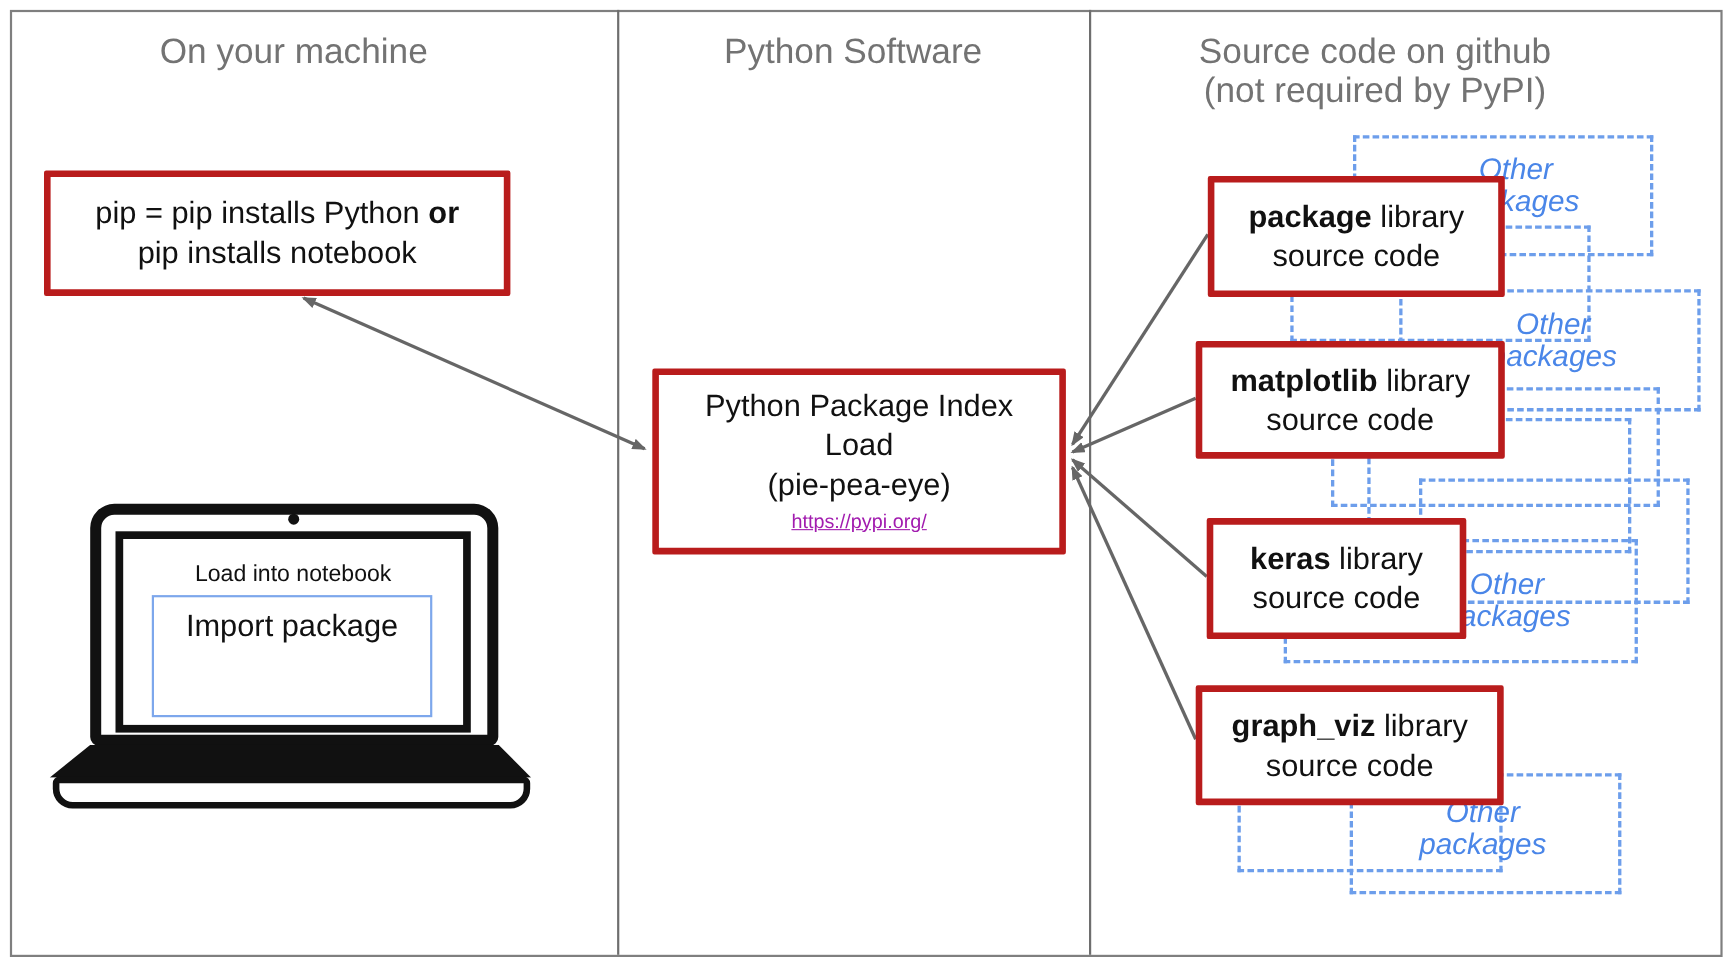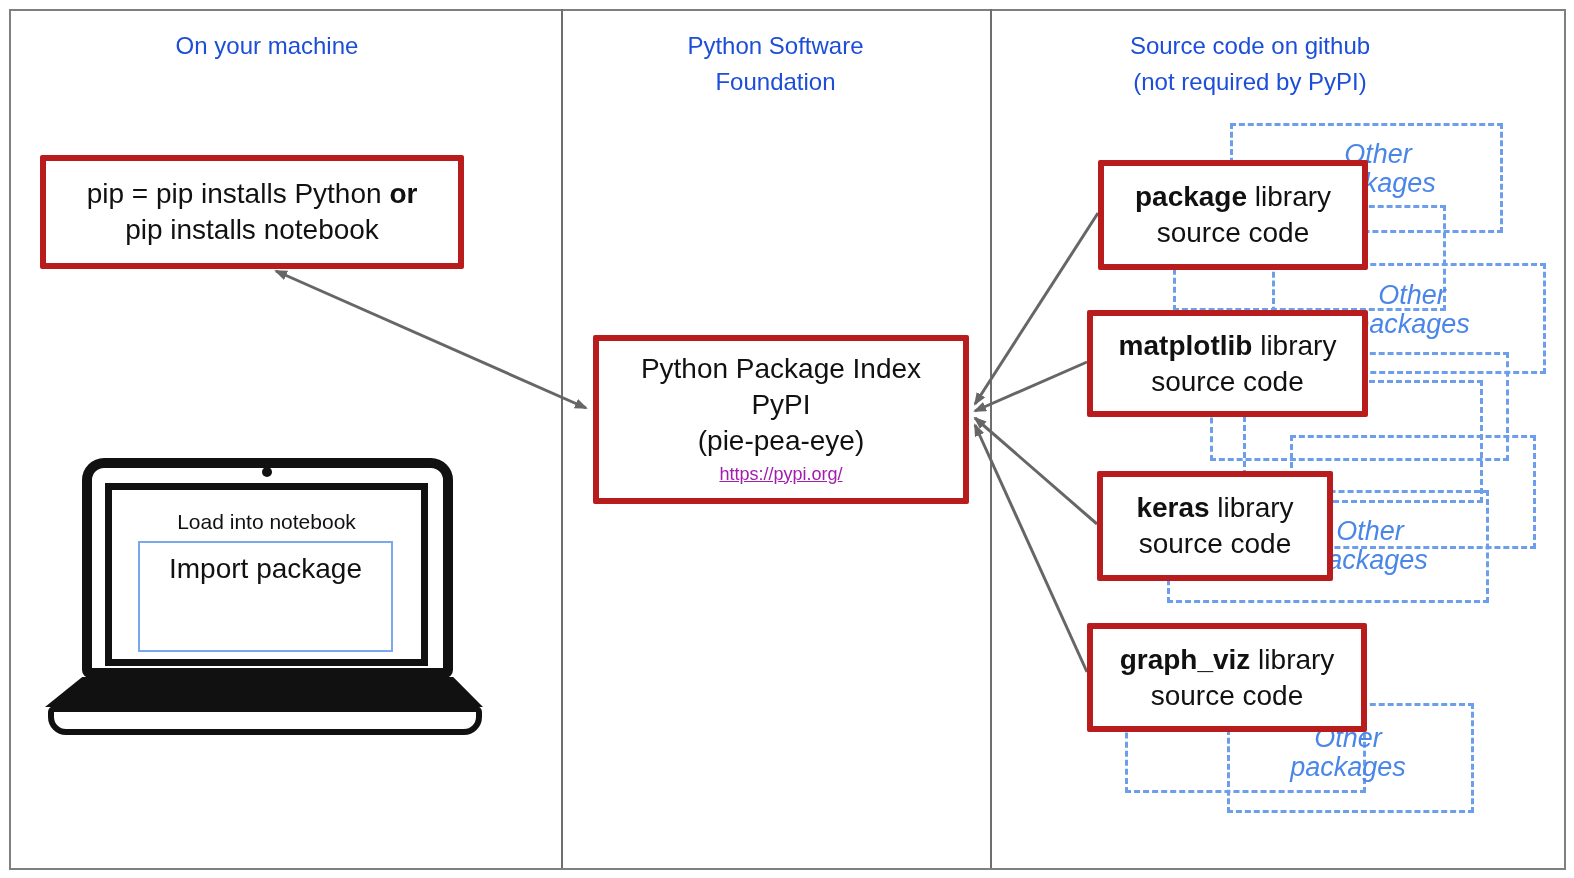--- a/index.html
+++ b/index.html
@@ -2,21 +2,21 @@
 <html><head>
 <meta charset="utf-8">
 <style>
   html,body{margin:0;padding:0;background:#fff;}
   #canvas{
     position:relative;width:1574px;height:878px;background:#fff;overflow:hidden;
     font-family:"Liberation Sans","DejaVu Sans",sans-serif;color:#111;
   }
   .frame{position:absolute;left:9px;top:9px;width:1553px;height:857px;border:2px solid #7f7f7f;}
   .divider{position:absolute;top:9px;width:2px;height:859px;background:#6e6e6e;}
-  .col-title{position:absolute;text-align:center;font-size:24px;line-height:36px;color:#1d4ed8;}
+  .col-title{position:absolute;text-align:center;font-size:32px;line-height:36px;color:#737373;}
   .bluebox{
     position:absolute;background:#fff;border:6px solid #b91c1c;border-radius:2px;
     display:flex;flex-direction:column;justify-content:center;align-items:center;
     text-align:center;font-size:28px;line-height:36px;z-index:4;
   }
   .libbox{border-width:6px;}
   .b{font-weight:bold;}
   .dashed{position:absolute;border:3px dashed #6d9eeb;z-index:1;background:transparent;}
   .other-label{
     position:absolute;width:140px;text-align:center;font-style:italic;
@@ -45,21 +45,20 @@
 
 <div id="canvas">
 
   <div class="frame"></div>
   <div class="divider" style="left:561px;"></div>
   <div class="divider" style="left:990px;"></div>
 
   <div class="col-title" style="left:9px;top:28px;width:516px;">On your machine</div>
   <div class="col-title" style="left:561px;top:28px;width:429px;">
     <div>Python Software</div>
-    <div>Foundation</div>
   </div>
   <div class="col-title" style="left:990px;top:28px;width:520px;">
     <div>Source code on github</div>
     <div>(not required by PyPI)</div>
   </div>
 
   <div class="dashed" style="left:1230px;top:123px;width:267px;height:104px;"></div>
   <div class="dashed" style="left:1173px;top:205px;width:267px;height:100px;"></div>
   <div class="dashed" style="left:1272px;top:263px;width:268px;height:105px;"></div>
   <div class="dashed" style="left:1210px;top:352px;width:293px;height:103px;"></div>
@@ -104,21 +103,21 @@
 
   <div class="bluebox" style="left:40px;top:155px;width:412px;height:102px;">
     <div>
       <span>pip = pip installs Python </span><span class="b">or</span>
     </div>
     <div>pip installs notebook</div>
   </div>
 
   <div class="bluebox" style="left:593px;top:335px;width:364px;height:157px;">
     <div>Python Package Index</div>
-    <div>PyPI</div>
+    <div>Load</div>
     <div>(pie-pea-eye)</div>
     <a class="pypi-link" href="#">https://pypi.org/</a>
   </div>
 
   <div class="bluebox libbox" style="left:1098px;top:160px;width:258px;height:98px;">
     <div>
       <span class="b">package</span><span> library</span>
     </div>
     <div>source code</div>
   </div>

